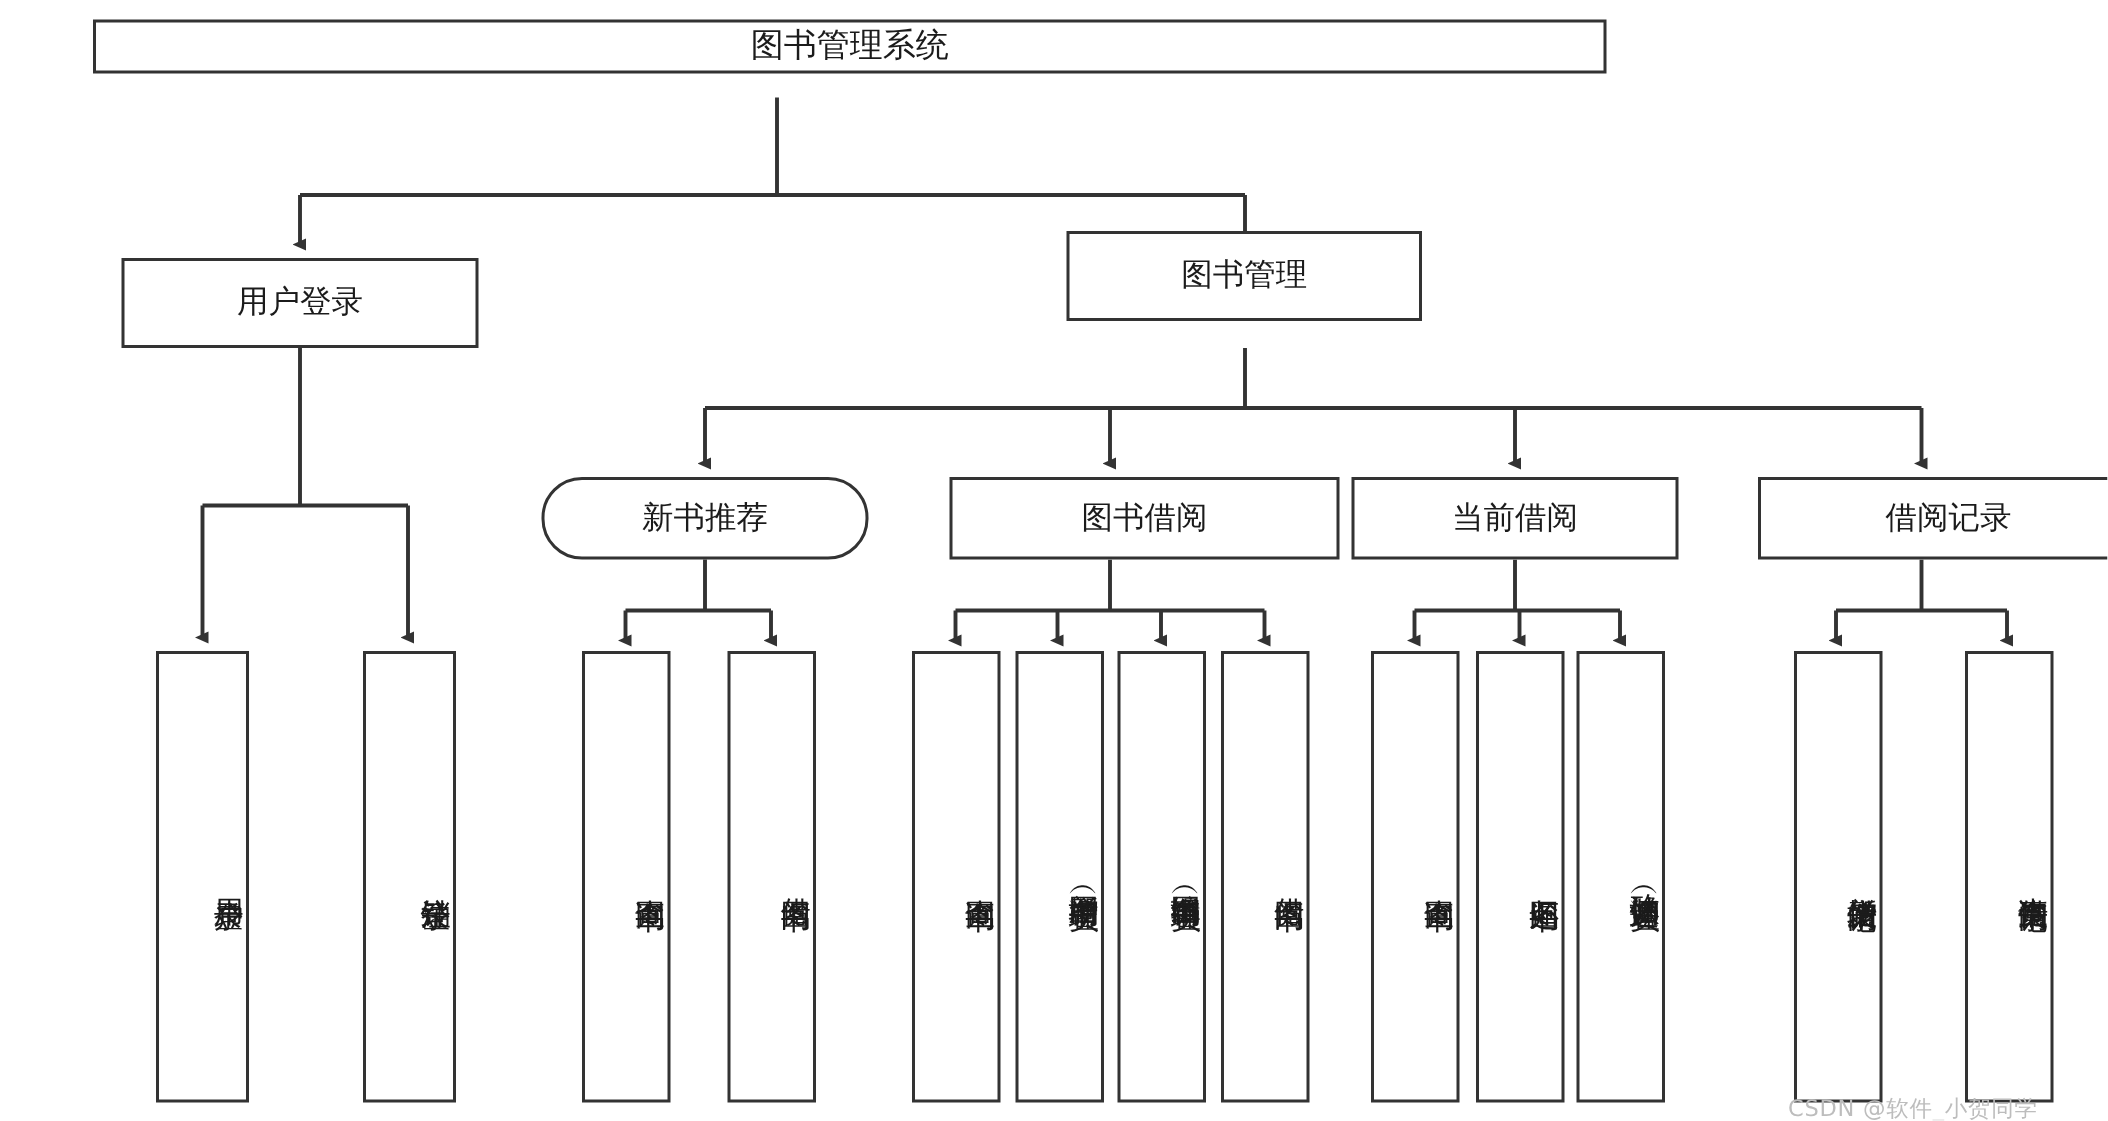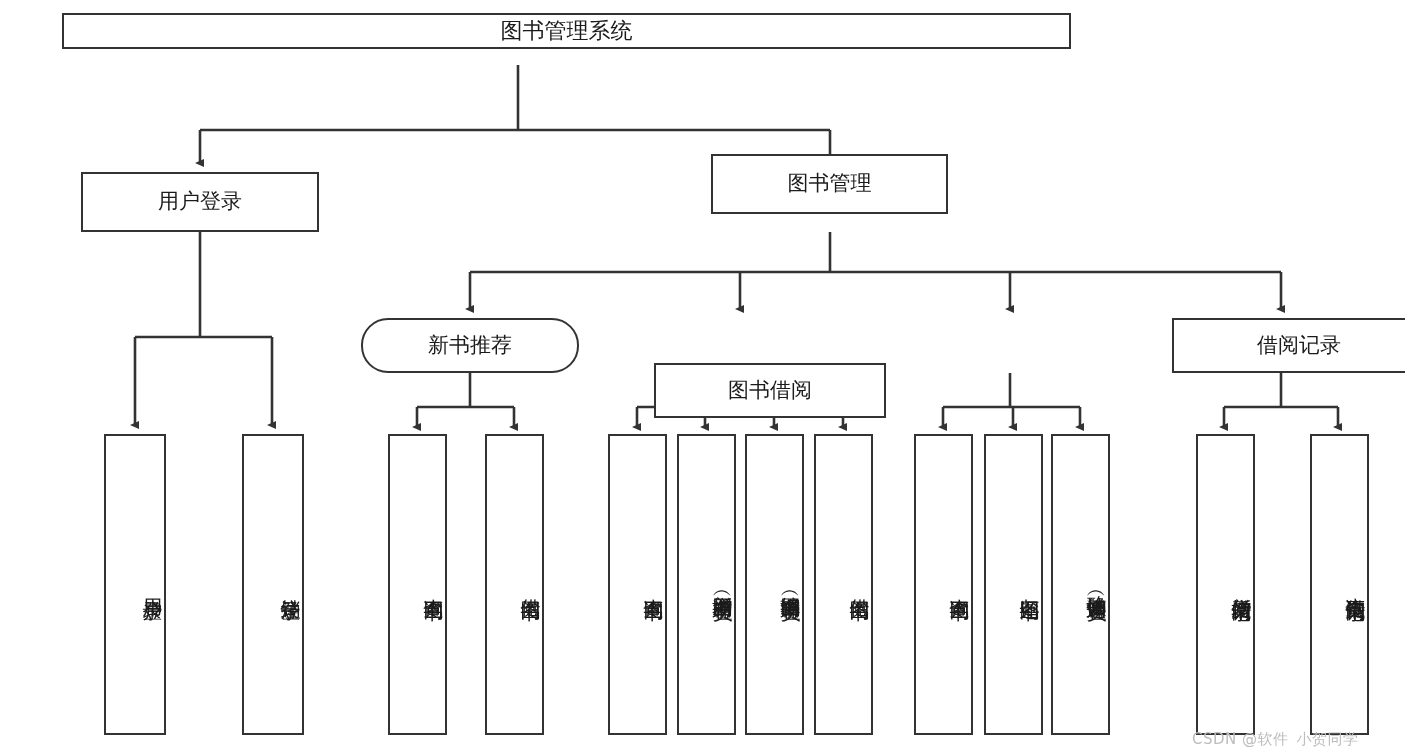--- a/index.html
+++ b/index.html
@@ -121,22 +121,23 @@
   </svg>
 
   <div class="node root" style="left:14px; top:13px; width:1009px; height:36px;margin-left:48px;">图书管理系统</div>
 
   <div class="node h" style="left:81px; top:172px; width:238px; height:60px;">用户登录</div>
 
   <div class="node h" style="left:711px; top:154px; width:237px; height:60px;">图书管理</div>
 
   <div class="node h" style="left:361px; top:318px; width:218px; height:55px;border-radius:27px;">新书推荐</div>
 
-  <div class="node h" style="left:654px; top:318px; width:232px; height:55px;margin-top:45px;">图书借阅</div>
+  <div class="node h" style="left:633px; top:318px; width:260px; height:55px;">图书借阅</div>
 
+  <div class="node h" style="left:901px; top:318px; width:218px; height:55px;">当前借阅</div>
 
   <div class="node h" style="left:1172px; top:318px; width:254px; height:55px;">借阅记录</div>
 
   <div class="node v" style="left:104px; top:434px; width:62px; height:301px;">
     <span class="vtext">用户登录</span>
   </div>
   <div class="node v" style="left:242px; top:434px; width:62px; height:301px;">
     <span class="vtext">注销登录</span>
   </div>
 

